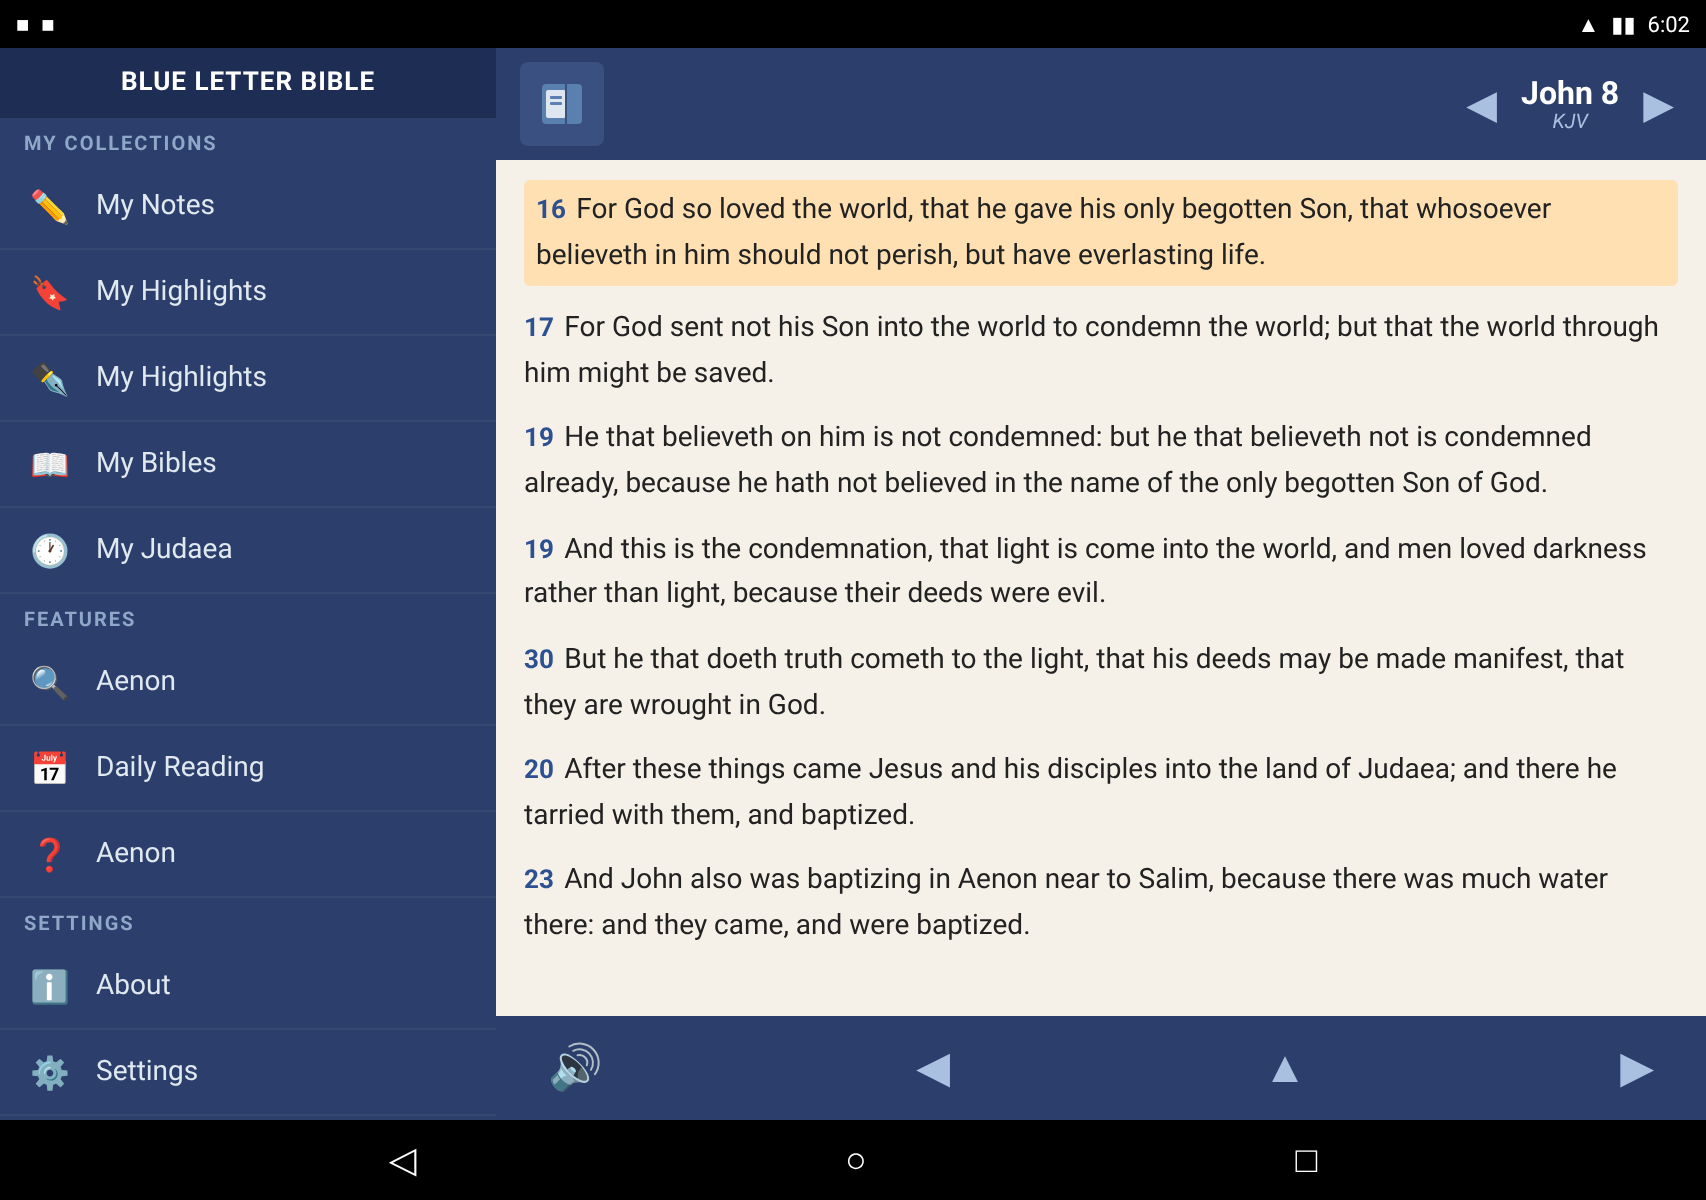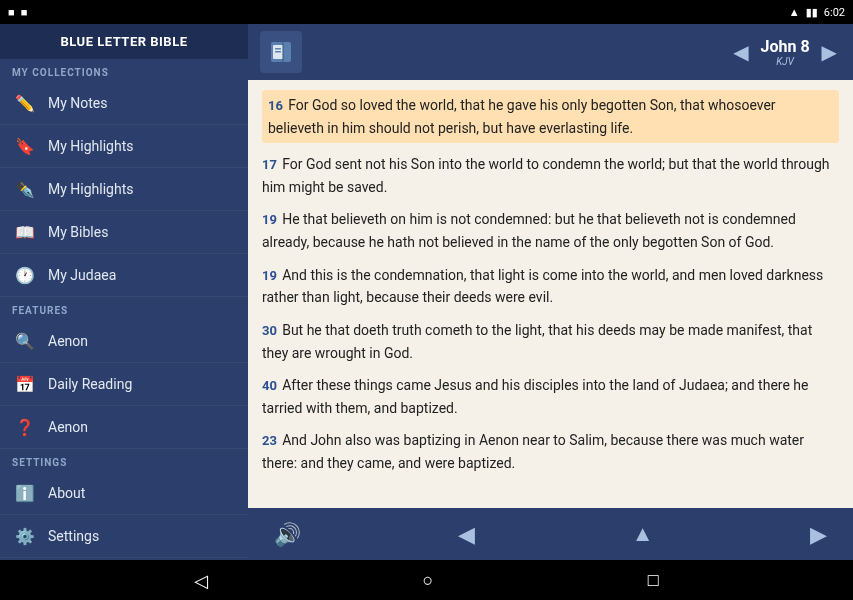--- a/index.html
+++ b/index.html
@@ -295,21 +295,21 @@
       </div>
     </div>
 
     <div class="bible-text" id="bible-text-container">
 
     <div class="verse highlighted"><span class="verse-num">16 </span><span>For God so loved the world, that he gave his only begotten Son, that whosoever believeth in him should not perish, but have everlasting life.</span></div>
         <div class="verse"><span class="verse-num">17 </span><span>For God sent not his Son into the world to condemn the world; but that the world through him might be saved.</span></div>
         <div class="verse"><span class="verse-num">19 </span><span>He that believeth on him is not condemned: but he that believeth not is condemned already, because he hath not believed in the name of the only begotten Son of God.</span></div>
         <div class="verse"><span class="verse-num">19 </span><span>And this is the condemnation, that light is come into the world, and men loved darkness rather than light, because their deeds were evil.</span></div>
         <div class="verse"><span class="verse-num">30 </span><span>But he that doeth truth cometh to the light, that his deeds may be made manifest, that they are wrought in God.</span></div>
-        <div class="verse"><span class="verse-num">40 </span><span>After these things came Jesus and his disciples into the land of Judaea; and there he tarried with them, and baptized.</span></div>
+        <div class="verse"><span class="verse-num">20 </span><span>After these things came Jesus and his disciples into the land of Judaea; and there he tarried with them, and baptized.</span></div>
         <div class="verse"><span class="verse-num">23 </span><span>And John also was baptizing in Aenon near to Salim, because there was much water there: and they came, and were baptized.</span></div>
       </div>
 
     <div class="bottom-bar">
       <span class="bottom-icon">🔊</span>
       <span class="bottom-icon">◀</span>
       <span class="bottom-icon">▲</span>
       <span class="bottom-icon">▶</span>
     </div>
   </div>

